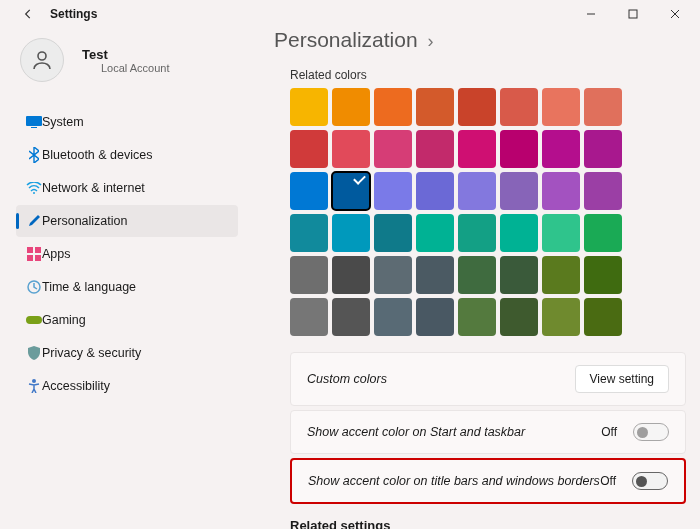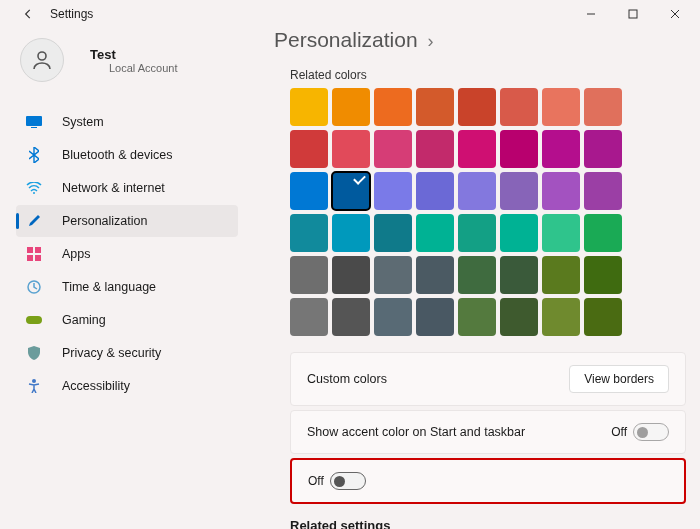--- a/index.html
+++ b/index.html
@@ -1,53 +1,53 @@
 <!DOCTYPE html>
 <html><head>
 <meta charset="utf-8">
 <style>
   * { box-sizing: border-box; margin: 0; padding: 0; font-family: "Segoe UI", sans-serif; }
   body { width: 700px; height: 529px; background: #f6f2f2; overflow: hidden; font-size: 12px; color: #1a1a1a; }
   .window { display: flex; flex-direction: column; height: 100%; }
   .titlebar { display:flex; align-items:center; height:28px; padding:0 4px 0 16px; }
   .titlebar .back { width:24px; height:24px; display:flex; align-items:center; justify-content:center; cursor:pointer; }
-  .titlebar .ttl { margin-left:10px; font-size:12px; font-weight:400; }
+  .titlebar .ttl { margin-left:10px; font-size:12px; font-weight:700; }
   .wincontrols { margin-left:auto; display:flex; gap:0; }
   .wincontrols div { width:42px; height:28px; display:flex; align-items:center; justify-content:center; color:#333; cursor:pointer; }
   .body { flex:1; display:flex; min-height:0; }
   .sidebar { width:248px; padding:4px 10px 0 16px; display:flex; flex-direction:column; gap:4px; }
-  .userrow { display:flex; align-items:center; gap:26px; padding:6px 4px 10px 4px; }
+  .userrow { display:flex; align-items:center; gap:18px; padding:6px 4px 10px 4px; }
   .avatar { width:44px; height:44px; border-radius:50%; background:#ececec; border:1px solid #d5d5d5; display:flex; align-items:center; justify-content:center; }
   .avatar svg { width:24px; height:24px; stroke:#555; }
   .userrow .u1 { font-size:13px; font-weight:600; }
   .userrow .u2 { font-size:11px; color:#666;padding-left:19px; }
   .searchbox { display:flex; align-items:center; height:32px; padding:0 10px; background:#fff; border:1px solid #d8d4d4; border-bottom:1.5px solid #8a8a8a; border-radius:4px; }
   .searchbox input { flex:1; border:none; outline:none; background:transparent; font-size:12px; color:#444; }
   .searchbox .mag { font-size:13px; color:#333; }
   .nav { margin-top:10px; display:flex; flex-direction:column; gap:1px; }
-  .navitem { display:flex; align-items:center; gap:20px; height:32px; padding:0 10px; border-radius:4px; cursor:pointer; position:relative; font-size:12.5px; }
+  .navitem { display:flex; align-items:center; gap:0; height:32px; padding:0 10px; border-radius:4px; cursor:pointer; position:relative; font-size:12.5px; }
   .navitem.sel { background:#eae6e6; }
   .navitem.sel::before { content:""; position:absolute; left:0; top:8px; bottom:8px; width:3px; background:#0067c0; border-radius:2px; }
   .navicon { width:16px; height:16px; display:flex; align-items:center; justify-content:center; }
   .main { flex:1; min-width:0; padding:0 14px 0 26px; overflow:hidden; display:flex; flex-direction:column; }
   .bc { display:flex; align-items:baseline; gap:10px; height:40px; }
   .bc .p1 { font-size:21px; color:#555; font-weight:400; cursor:pointer; }
   .bc .sep { font-size:18px; color:#777; }
   .bc .p2 { font-size:21px; font-weight:650; }
   .content { flex:1; overflow:hidden; padding-left:16px; }
   .wclabel { font-size:12px; color:#333; margin-bottom:6px; }
   .palette { display:grid; grid-template-columns:repeat(8, 38px); grid-auto-rows:38px; gap:4px; margin-bottom:16px; }
   .swatch { border-radius:4px; position:relative; cursor:pointer; }
   .swatch.sel { outline:2px solid #000; outline-offset:-1px; }
   .swatch.sel::after { content:""; position:absolute; right:5px; top:3px; width:9px; height:5px; border-left:2px solid #fff; border-bottom:2px solid #fff; transform:rotate(-45deg); }
   .card { display:flex; align-items:center; padding:12px 16px; background:#fbf8f8; border:1px solid #e9e5e5; border-radius:4px; margin-bottom:4px; font-size:12.5px; }
   .card.hl { border:2px solid #c00; }
-  .card .t { flex:1; line-height:1.35; }
+  .card .t { flex:1; line-height:1.35;font-style:italic; }
   .card .viewbtn { font-size:12px; padding:6px 14px; background:#fff; border:1px solid #ddd; border-radius:4px; cursor:pointer; }
-  .togwrap { display:flex; align-items:center; gap:6px; }
+  .togwrap { display:flex; align-items:center; gap:16px; }
   .togwrap span { font-size:12px; }
   .toggle { width:36px; height:18px; border-radius:9px; border:1px solid #666; background:#f3f3f3; position:relative; cursor:pointer; }
   .toggle::after { content:""; position:absolute; left:3px; top:2.5px; width:11px; height:11px; border-radius:50%; background:#555; }
   .toggle.dis { opacity:.55; }
   .relhdr { font-size:13px; font-weight:600; margin-top:14px; }
 </style>
 </head>
 <body>
 
 <div class="window">
@@ -230,32 +230,33 @@
             <div class="swatch" style="background: rgb(88, 106, 117);"></div>
             <div class="swatch" style="background: rgb(73, 88, 99);"></div>
             <div class="swatch" style="background: rgb(84, 122, 62);"></div>
             <div class="swatch" style="background: rgb(62, 90, 46);"></div>
             <div class="swatch" style="background: rgb(111, 138, 46);"></div>
             <div class="swatch" style="background: rgb(74, 107, 18);"></div>
           </div>
 
         <div class="card">
           <div class="t">Custom colors</div>
-          <div class="viewbtn">View borders</div>
+          <div class="viewbtn">View setting</div>
         </div>
 
         <div class="card">
           <div class="t">Show accent color on Start and taskbar</div>
           <div class="togwrap">
             <span>Off</span>
             <div class="toggle dis"></div>
           </div>
         </div>
 
         <div class="card hl">
+          <div class="t">Show accent color on title bars and windows borders</div>
           <div class="togwrap">
             <span>Off</span>
             <div class="toggle"></div>
           </div>
         </div>
 
         <div class="relhdr">Related settings</div>
       </div>
     </div>
   </div>

